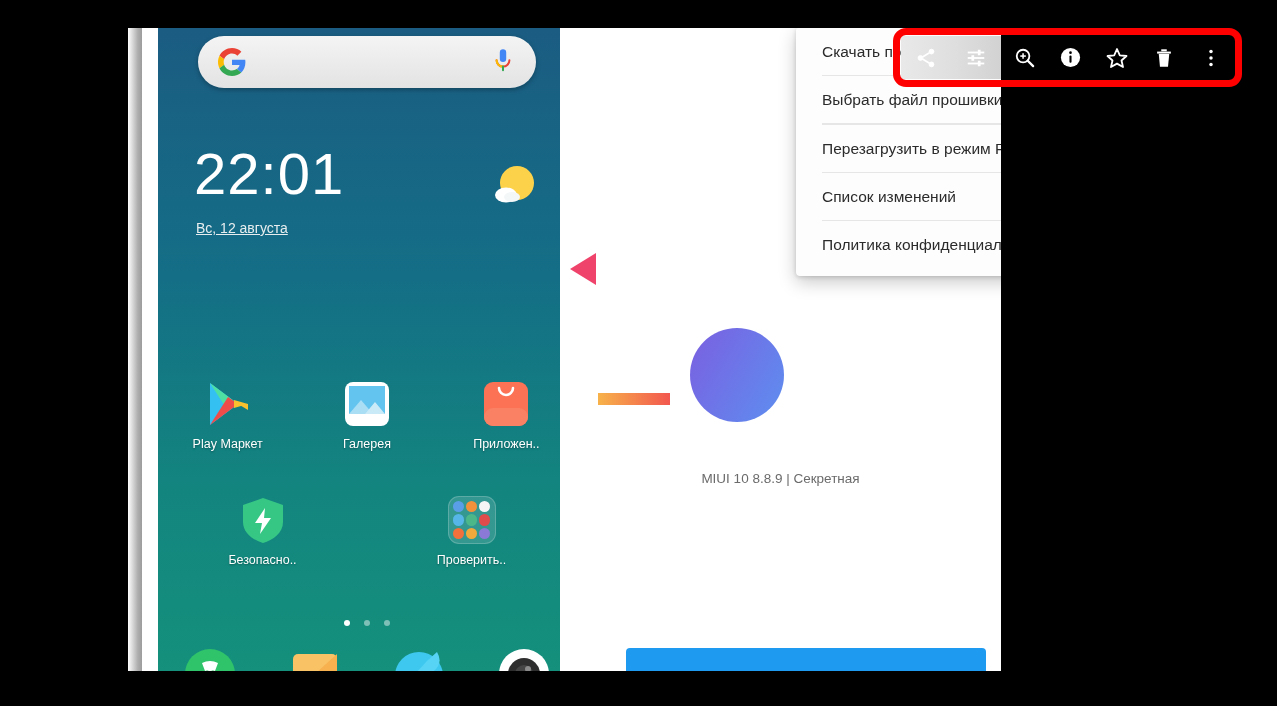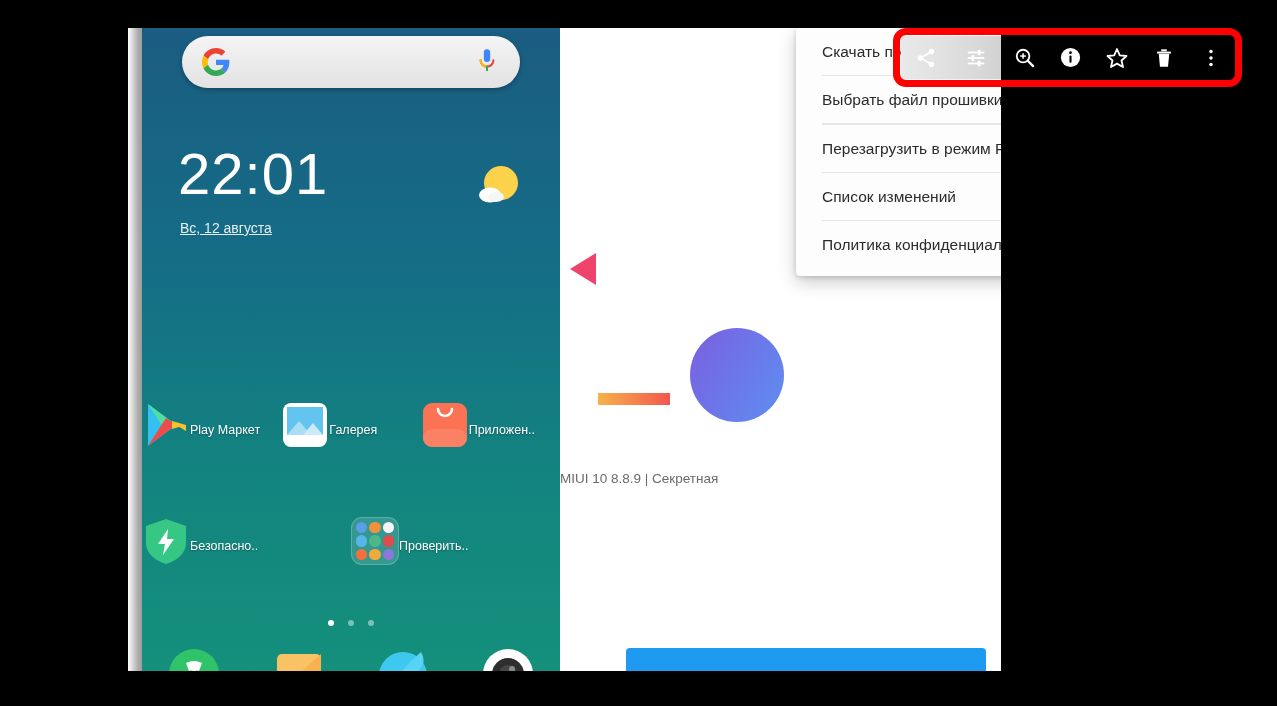--- a/index.html
+++ b/index.html
@@ -26,21 +26,21 @@
     top: 28px;
     width: 873px;
     height: 643px;
     background: #ffffff;
     overflow: hidden;
   }
 
   
   #phone {
     position: absolute;
-    left: 14px;
+    left: 30px;
     top: 0;
     width: 418px;
     height: 643px;
     background: linear-gradient(180deg, #1b5c82 0%, #146e86 38%, #13847f 70%, #14907c 100%);
     overflow: hidden;
   }
   #phone-shadow {
     position: absolute;
     left: 0;
     top: 0;
@@ -104,21 +104,21 @@
   .approw {
     position: absolute;
     left: 0;
     width: 418px;
     height: 90px;
     display: flex;
   }
   .appcell {
     flex: 1;
     display: flex;
-    flex-direction: row;
+    flex-direction: column;
     align-items: center;
     text-align: center;
   }
   .appicon {
     width: 48px;
     height: 48px;
     position: relative;
   }
   .applabel {
     margin-top: 9px;
@@ -263,21 +263,21 @@
     width: 441px;
     text-align: center;
     font-size: 17.5px;
     font-weight: bold;
     color: #222222;
   }
   .status-sub {
     position: absolute;
     left: 0; top: 443px;
     width: 441px;
-    text-align: left;
+    text-align: center;
     font-size: 13.5px;
     color: #6b6b6b;
   }
 
   .cta {
     position: absolute;
     left: 66px;
     top: 620px;
     width: 360px;
     height: 42px;

